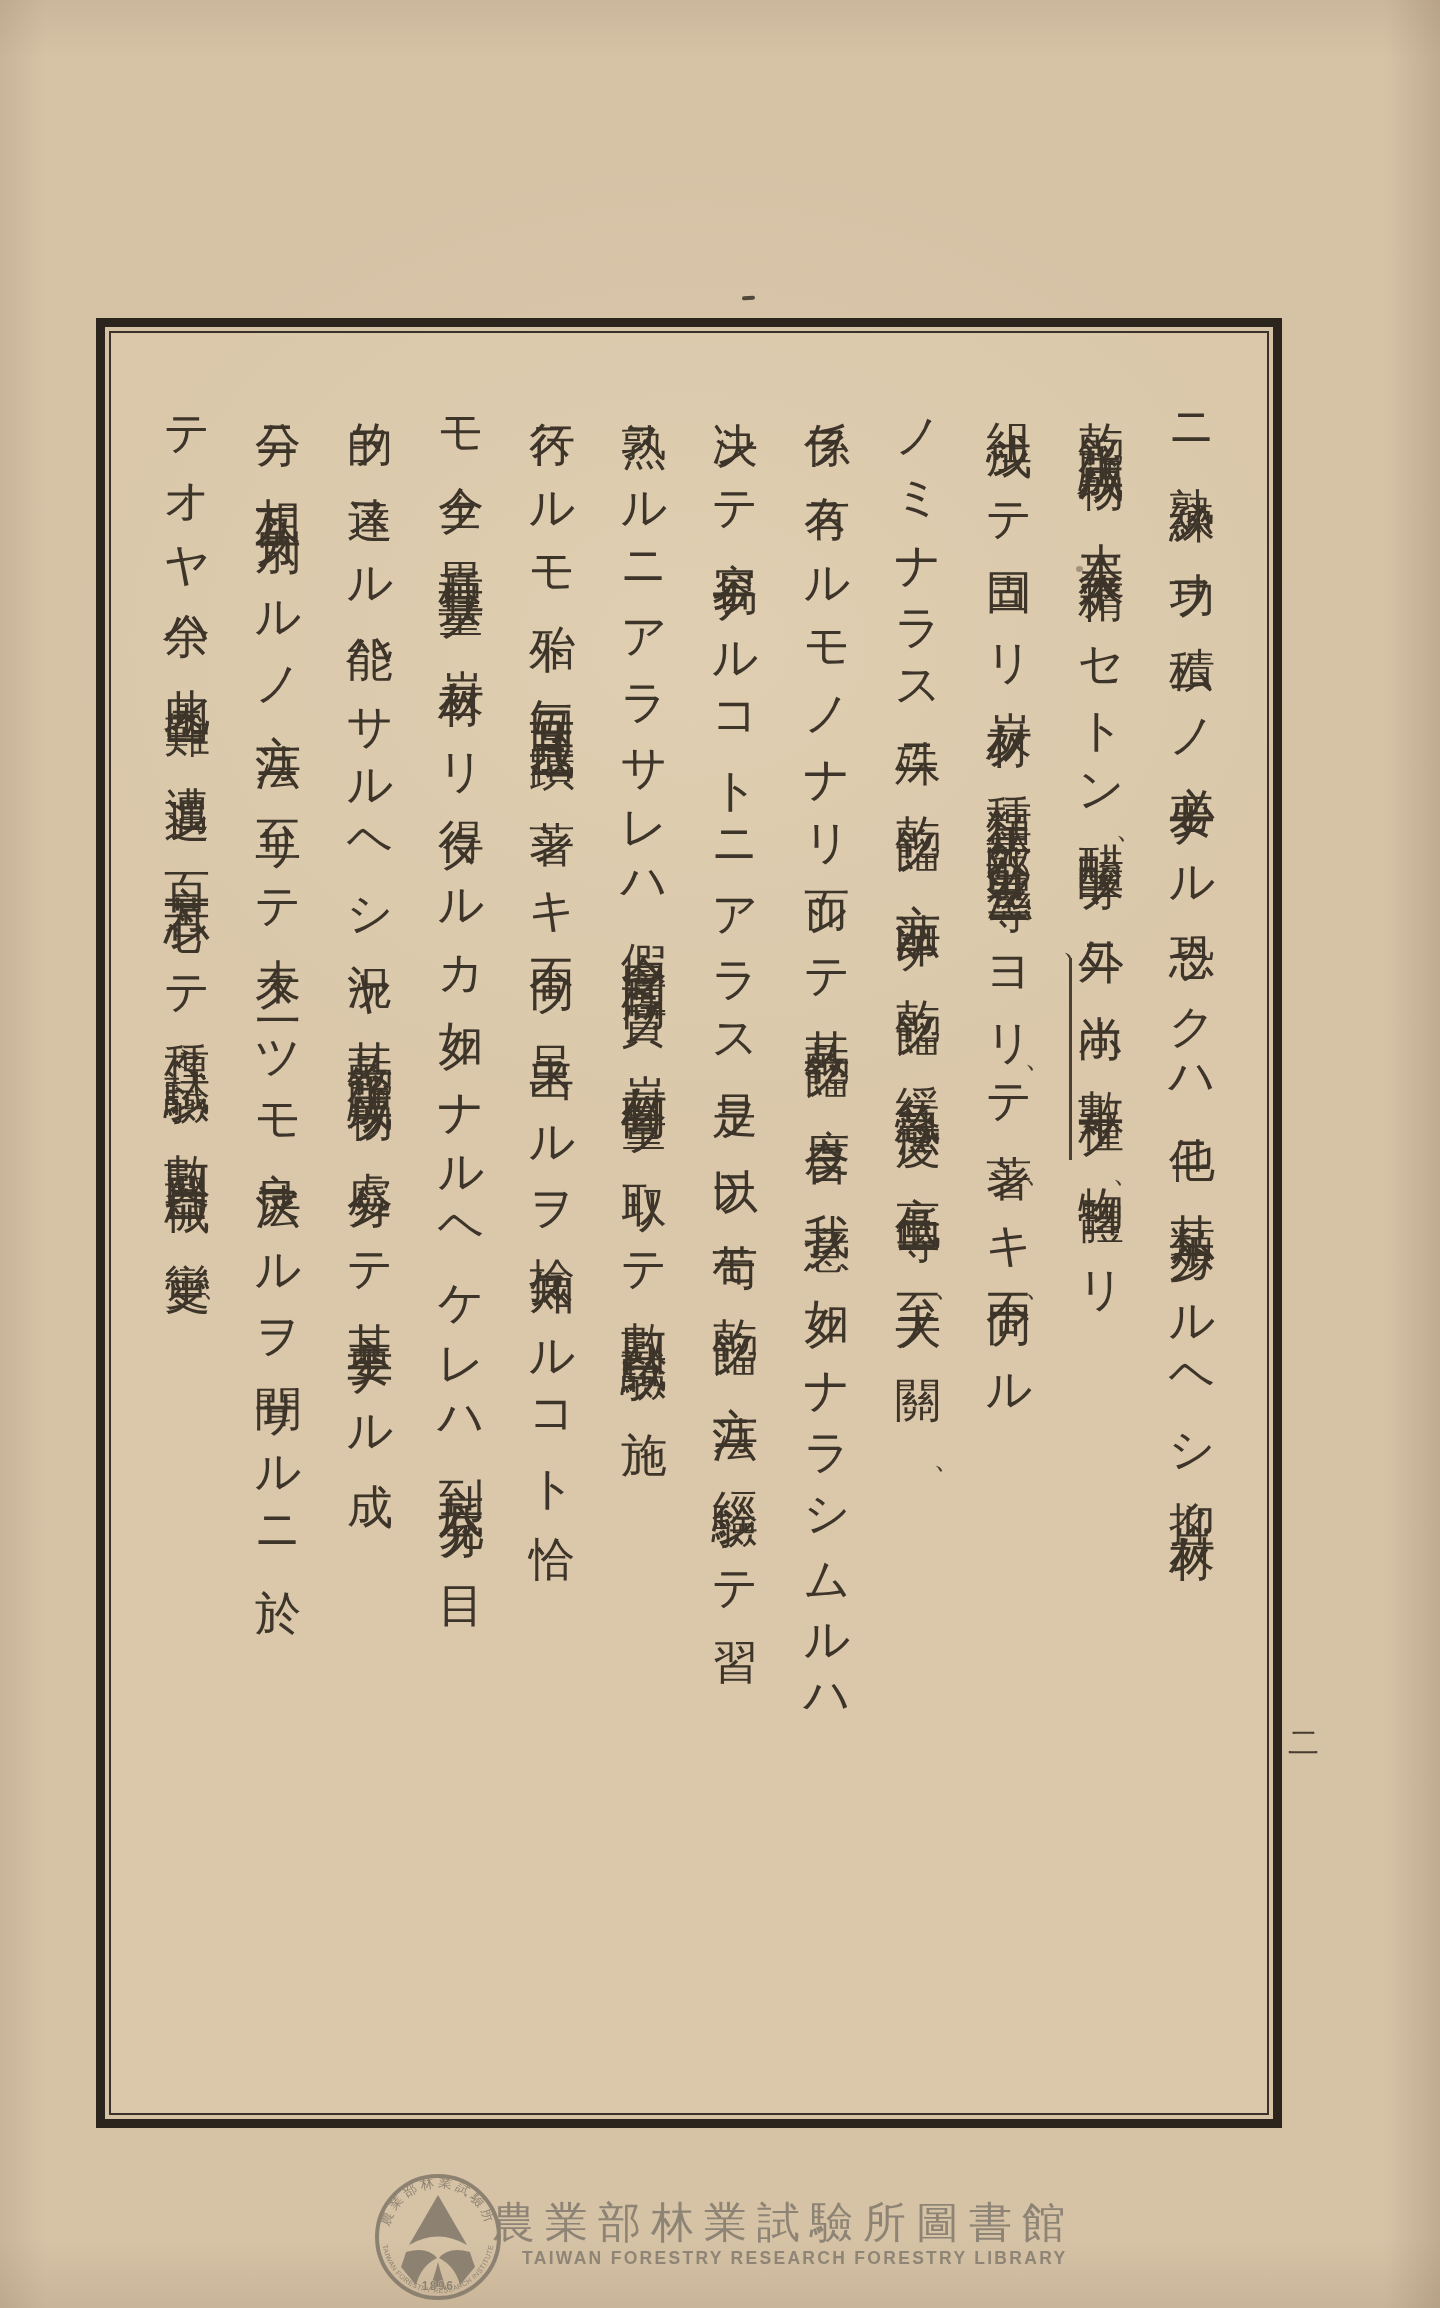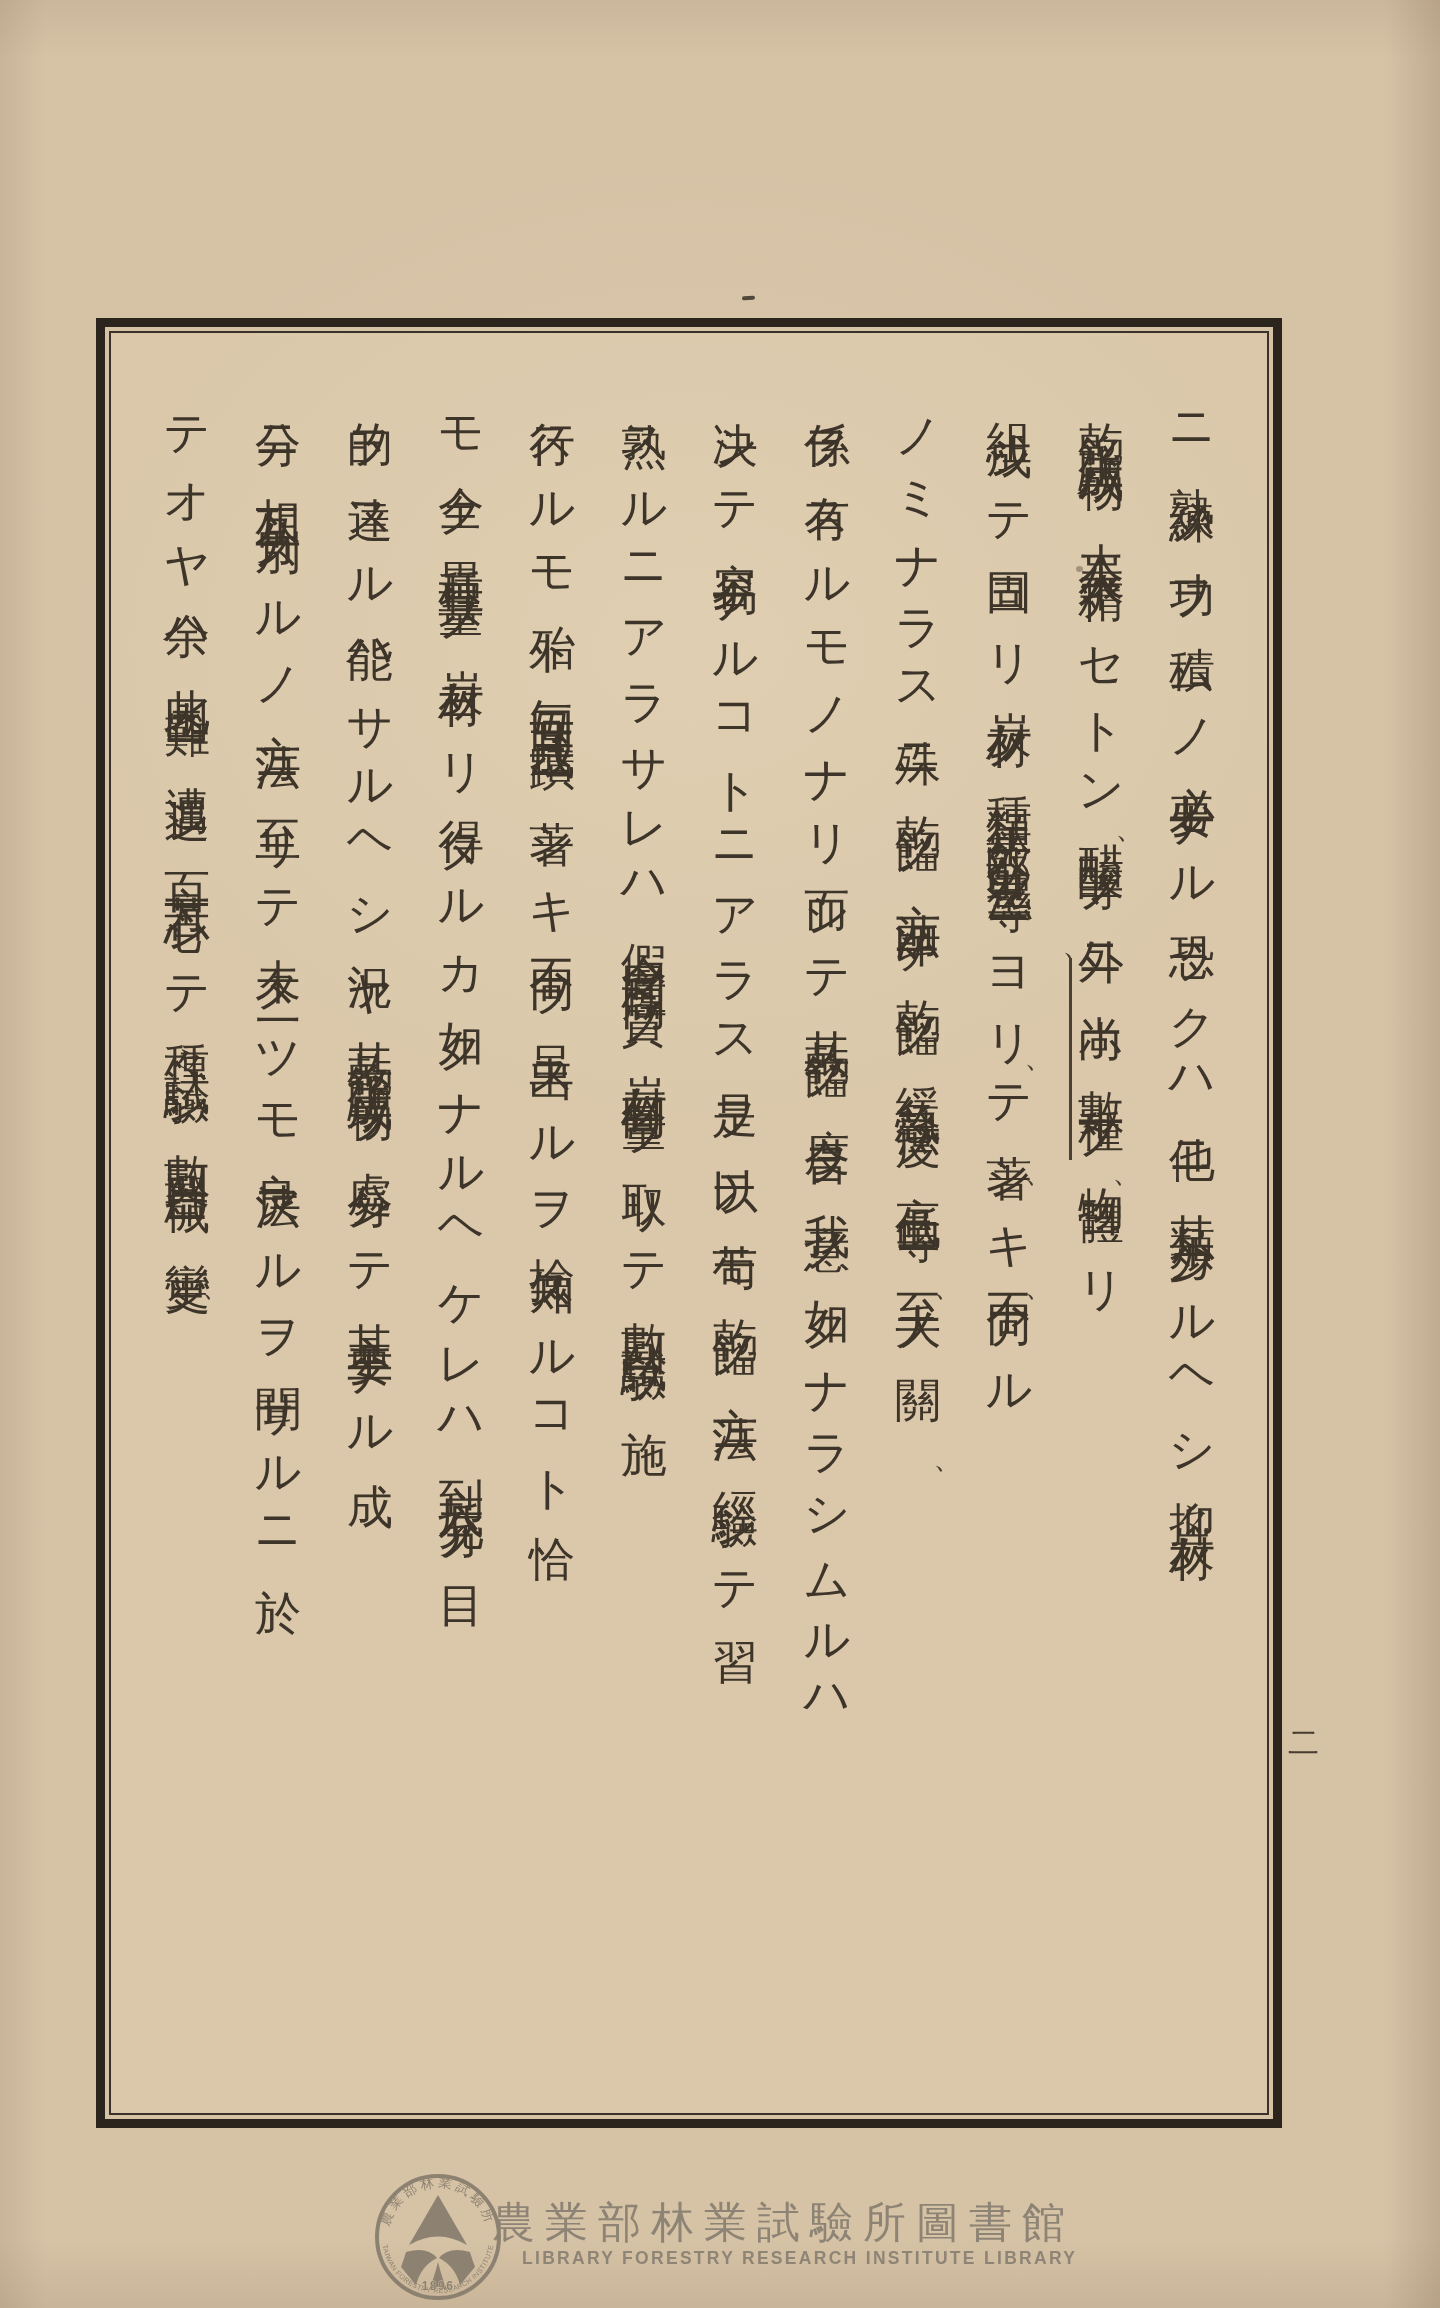--- a/index.html
+++ b/index.html
@@ -97,16 +97,16 @@
       </text>
       <g class="glyphs">
         <path d="M68,26 L97,76 Q68,59 39,76 Z"></path>
         <path d="M36,83 Q57,77 67,89 Q51,97 46,116 L31,98 Q34,90 36,83 Z"></path>
         <path d="M100,83 Q79,77 69,89 Q85,97 90,116 L105,98 Q102,90 100,83 Z"></path>
         <path d="M68,93 Q64,109 59,121 Q68,115 77,121 Q72,109 68,93 Z"></path>
       </g>
       <text x="68" y="121" font-size="12" font-weight="bold" letter-spacing="1.5" text-anchor="middle" stroke="#d6c2a5" stroke-width="0.8" paint-order="stroke">1896</text>
     </svg>
     <div class="stamp-zh">農業部林業試驗所圖書館</div>
-    <div class="stamp-en">LIBRARY FORESTRY RESEARCH INSTITUTE LIBRARY</div>
+    <div class="stamp-en">TAIWAN FORESTRY RESEARCH FORESTRY LIBRARY</div>
   </div>
 
 </div>
 
 </body></html>

